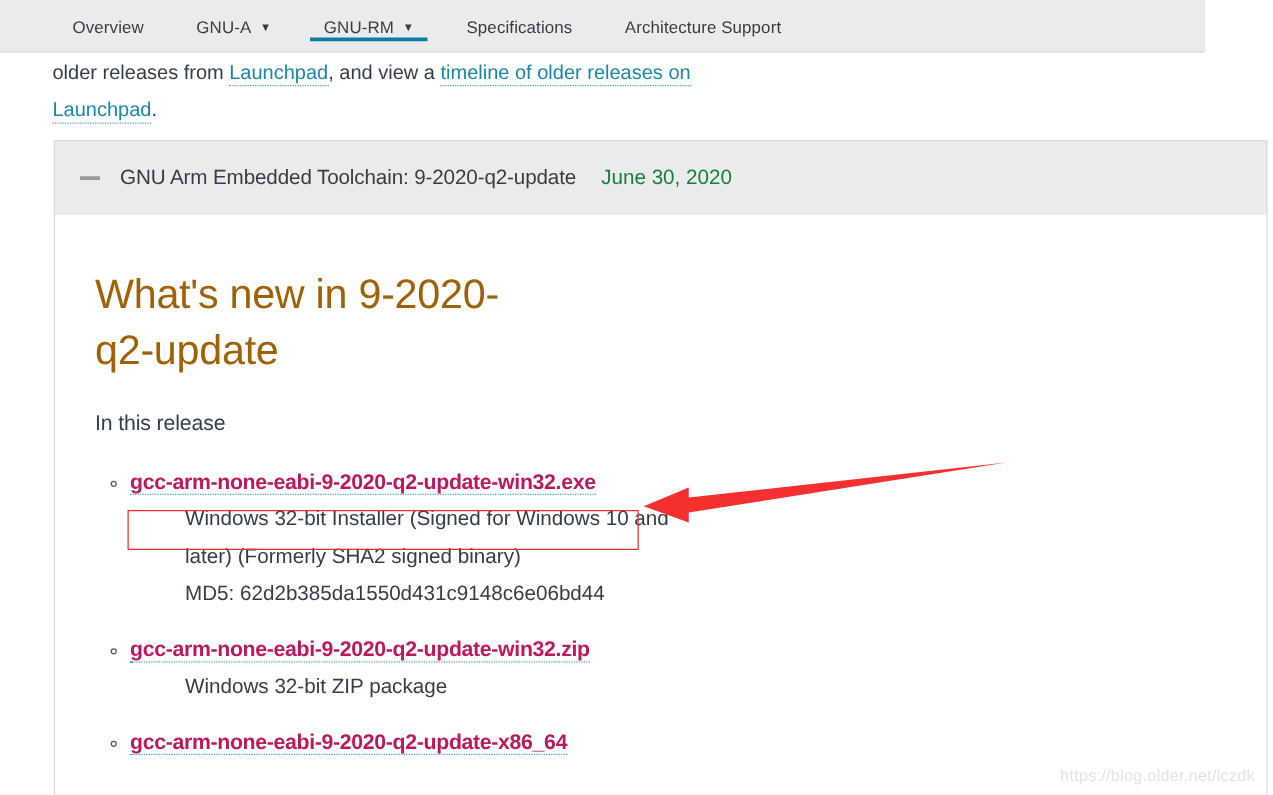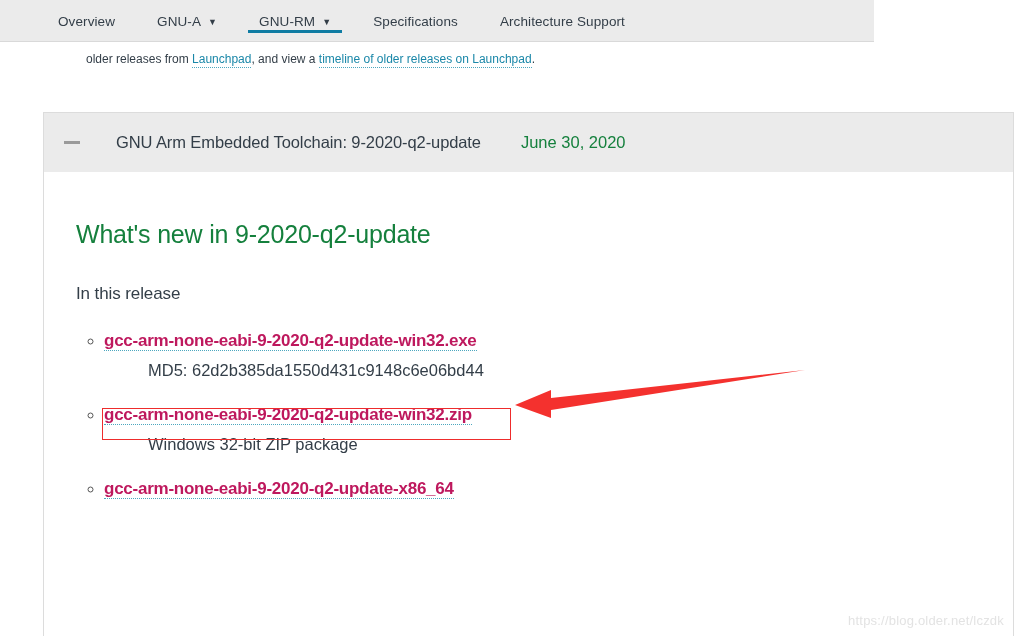--- a/index.html
+++ b/index.html
@@ -13,21 +13,21 @@
     overflow: hidden;
     position: relative;
     font-family: "Liberation Sans", sans-serif;
     color: #333e48;
   }
 
   
   .topnav {
     position: absolute;
     left: 0; top: 0;
-    width: 874px;
+    width: 964px;
     height: 42px;
     background: #ebebeb;
     border-bottom: 1px solid #d9d9d9;
     box-sizing: border-box;
   }
   .nav-items {
     position: absolute;
     left: 44px;
     top: 0;
     height: 42px;
@@ -64,24 +64,23 @@
     height: 3px;
     background: #0f7ca3;
   }
 
   
   .intro {
     position: absolute;
     left: 42px;
     top: 44px;
     width: 560px;
-    font-size: 12px;
+    font-size: 16px;
     line-height: 30px;
     color: #333e48;
-    margin-left: 44px;
   }
   .dotlink {
     color: #1a87a8;
     text-decoration: none;
     border-bottom: 1px dotted #4ca7bf;
     padding-bottom: 1px;
   }
 
   
   .accordion {
@@ -93,21 +92,20 @@
   }
   .acc-header {
     height: 60px;
     background: #ebebeb;
     border: 1px solid #dcdcdc;
     border-bottom: none;
     box-sizing: border-box;
     display: flex;
     align-items: center;
     cursor: pointer;
-    gap: 20px;
   }
   .acc-minus {
     width: 16px;
     height: 3px;
     background: #9a9a9a;
     margin-left: 20px;
     margin-right: 16px;
     flex: none;
   }
   .acc-title {
@@ -127,24 +125,24 @@
     box-sizing: border-box;
     min-height: 470px;
     padding: 0 0 0 0;
   }
 
   .content {
     padding: 40px 30px 0 32px;
   }
   h1.page-h1 {
     margin: 0;
-    font-size: 25px;
+    font-size: 33px;
     font-weight: 400;
     line-height: 45px;
-    color: #15803d;
+    color: #a16207;
     width: 360px;
     letter-spacing: -.2px;
   }
   h2.page-h2 {
     margin: 22px 0 0 0;
     font-size: 17px;
     font-weight: 400;
     line-height: 30px;
     color: #333e48;
     letter-spacing: -.1px;
@@ -256,20 +254,21 @@
     <div class="content">
 
       <h1 class="page-h1">What's new in 9-2020-q2-update</h1>
       <h2 class="page-h2">In this release</h2>
 
       <ul class="rel-list">
 
         <li>
           <a class="file-link" href="#">gcc-arm-none-eabi-9-2020-q2-update-win32.exe</a>
           <div class="file-desc">
+            <span>Windows 32-bit Installer (Signed for Windows 10 and later) (Formerly SHA2 signed binary)</span>
             <div class="md5">
               <span>MD5:</span>
               <span>62d2b385da1550d431c9148c6e06bd44</span>
             </div>
           </div>
         </li>
 
         <li>
           <a class="file-link" href="#">gcc-arm-none-eabi-9-2020-q2-update-win32.zip</a>
           <div class="file-desc">

